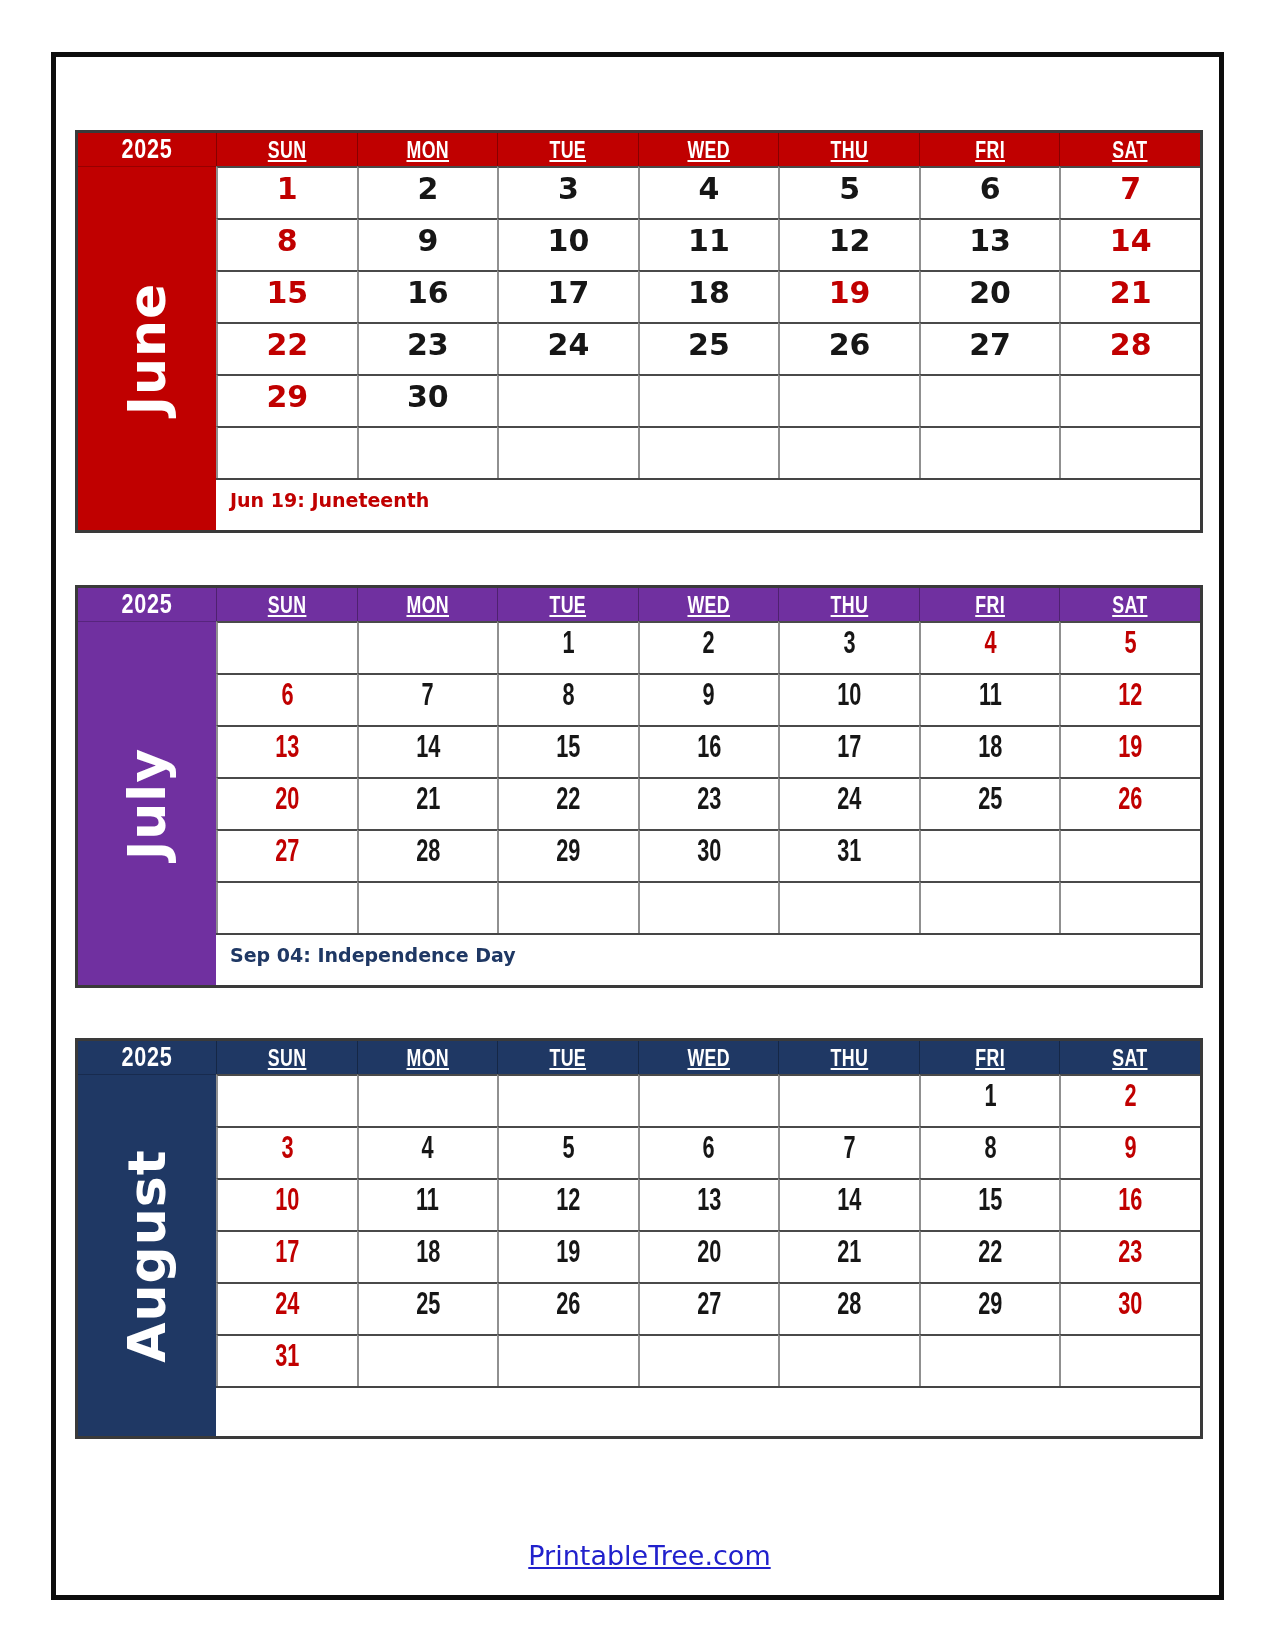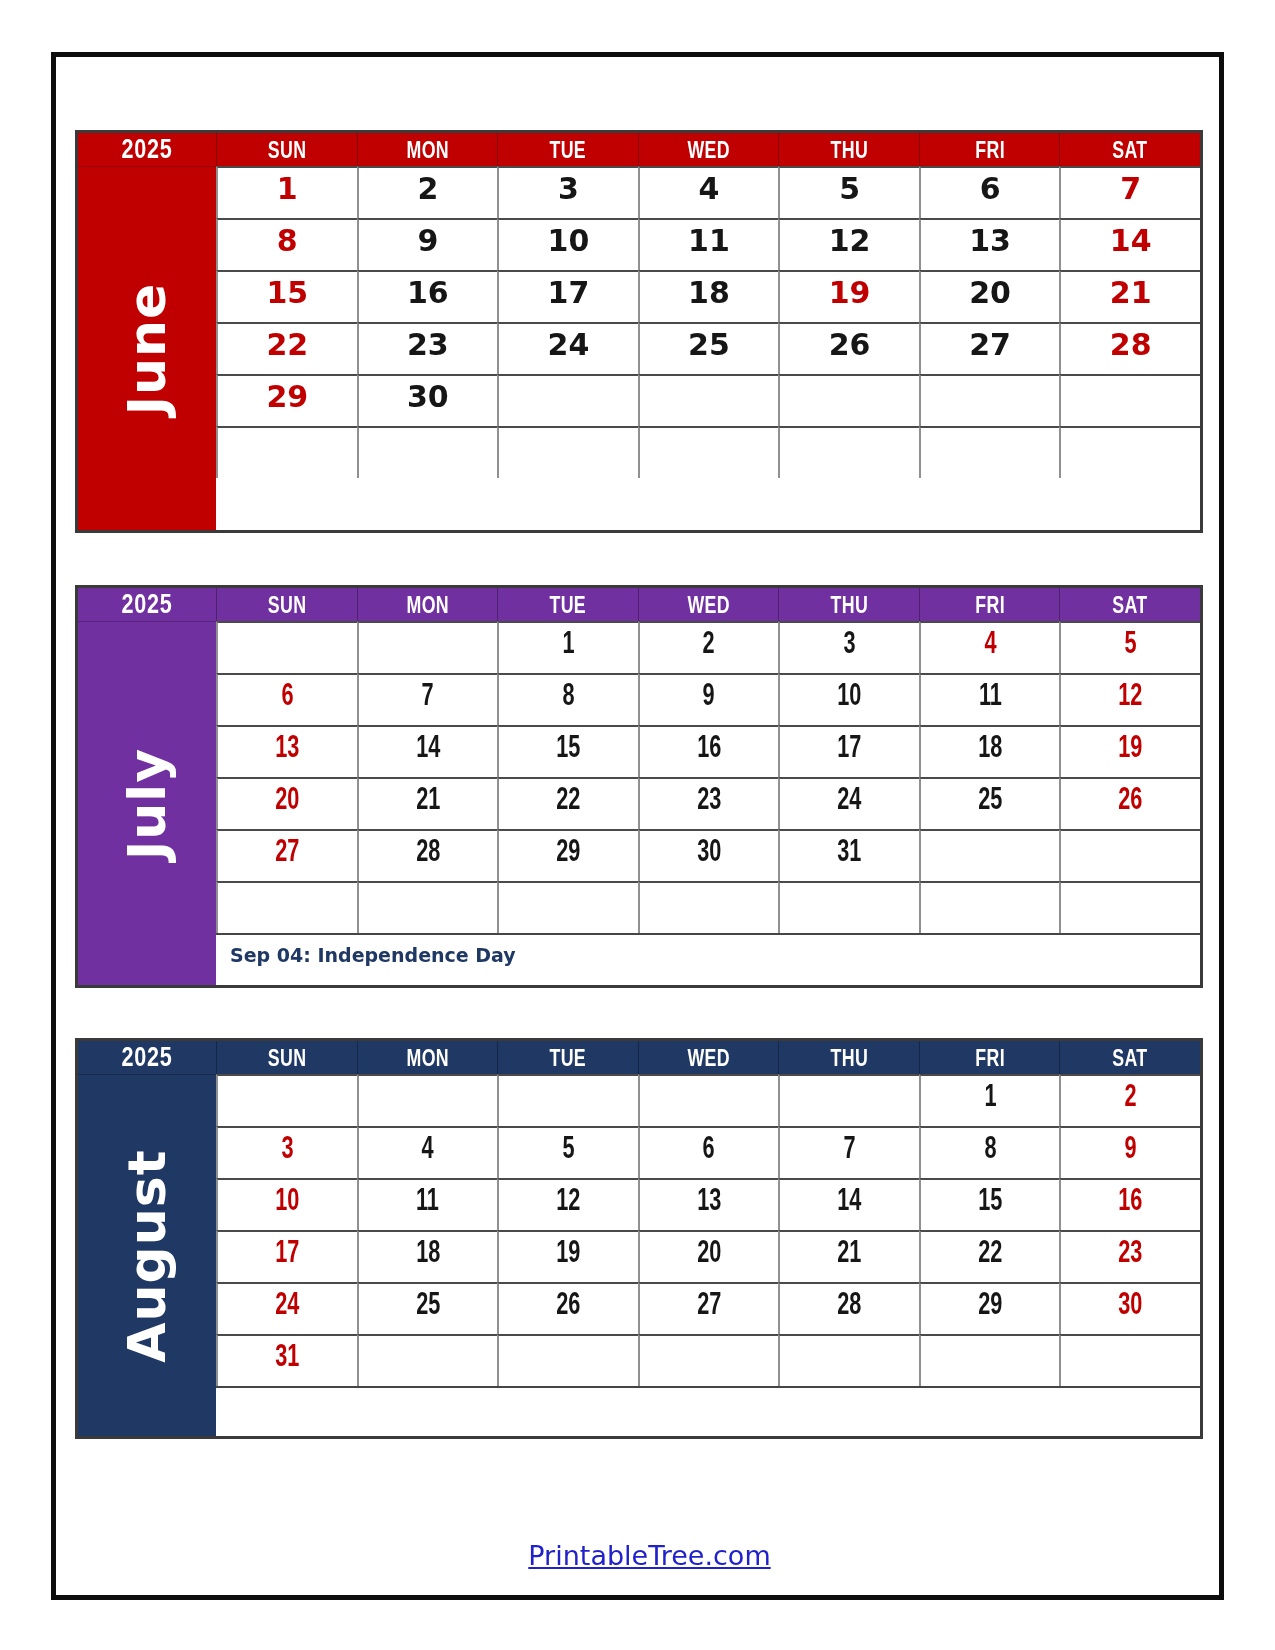--- a/index.html
+++ b/index.html
@@ -14,21 +14,21 @@
          grid-template-rows:33px repeat(6,52px) 1fr;
          border:3px solid #3a3a3a;box-sizing:border-box;background:#ffffff;}
   .june{top:130px;height:403px;}
   .july{top:585px;height:403px;}
   .august{top:1038px;height:401px;}
 
   .hcell{background:var(--accent);color:#ffffff;display:flex;align-items:center;justify-content:center;
          overflow:hidden;}
   .year-cell{grid-row:1;grid-column:1;font:700 27px "Liberation Sans",sans-serif;}
   .year-cell .cond{display:inline-block;transform:scaleX(.8);letter-spacing:1px;}
-  .dow{grid-row:1;border-left:1px solid rgba(0,0,0,.30);font:700 24px "Liberation Sans",sans-serif;}
+  .dow{grid-row:1;border-left:1px solid rgba(0,0,0,.30);font:700 24px "Liberation Sans",sans-serif;text-decoration:underline;}
   .dow .cond{display:inline-block;transform:scaleX(.74);letter-spacing:0.5px;}
 
   .band{grid-row:2 / span 7;grid-column:1;position:relative;background:var(--accent);
         border-top:1px solid rgba(0,0,0,.22);}
   .band-label{position:absolute;top:50%;left:50%;transform:translate(-50%,-50%) rotate(-90deg);
               white-space:nowrap;color:#ffffff;font:700 52px "DejaVu Sans",sans-serif;letter-spacing:1px;}
 
   .dcell{border-left:2px solid #909090;border-top:2px solid #4a4a4a;
          text-align:center;padding-top:2px;color:var(--ink);overflow:hidden;}
   .num{display:inline-block;font:700 30px "DejaVu Sans",sans-serif;line-height:1.25;}
@@ -111,20 +111,21 @@
       <div class="dcell"><span class="num"></span></div>
       <div class="dcell"><span class="num"></span></div>
       <div class="dcell"><span class="num"></span></div>
       <div class="dcell"><span class="num"></span></div>
       <div class="dcell"><span class="num"></span></div>
       <div class="dcell"><span class="num"></span></div>
       <div class="dcell"><span class="num"></span></div>
       <div class="dcell"><span class="num"></span></div>
       <div class="dcell"><span class="num"></span></div>
       <div class="dcell"><span class="num"></span></div>
+      <div class="note-cell" style="color: rgb(192, 0, 0);">Jun 19: Juneteenth</div>
   </section>
 
   <section class="month july condensed" style="--accent: #7030A0;">
     <div class="hcell year-cell">
       <span class="cond">2025</span>
     </div>
     <div class="hcell dow">
         <span class="cond">SUN</span>
       </div>
       <div class="hcell dow">

